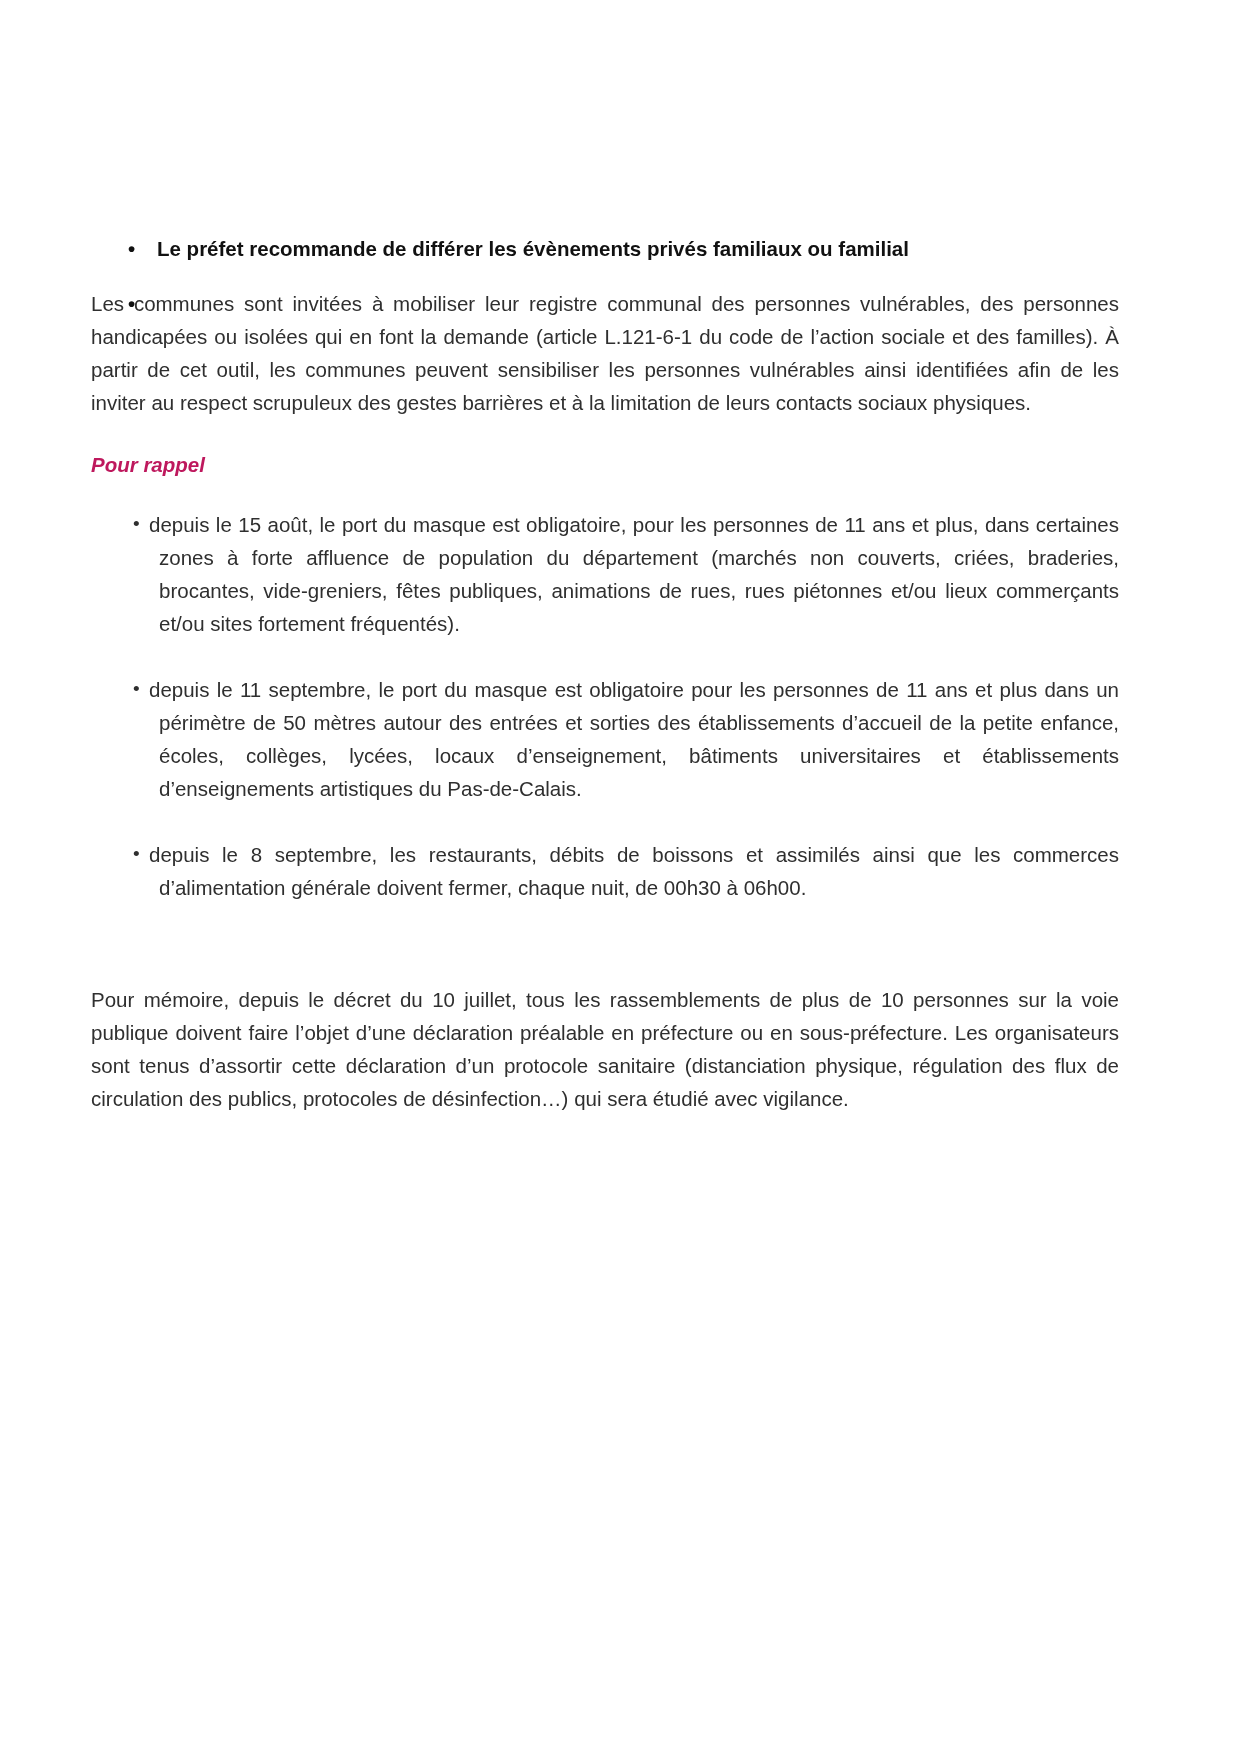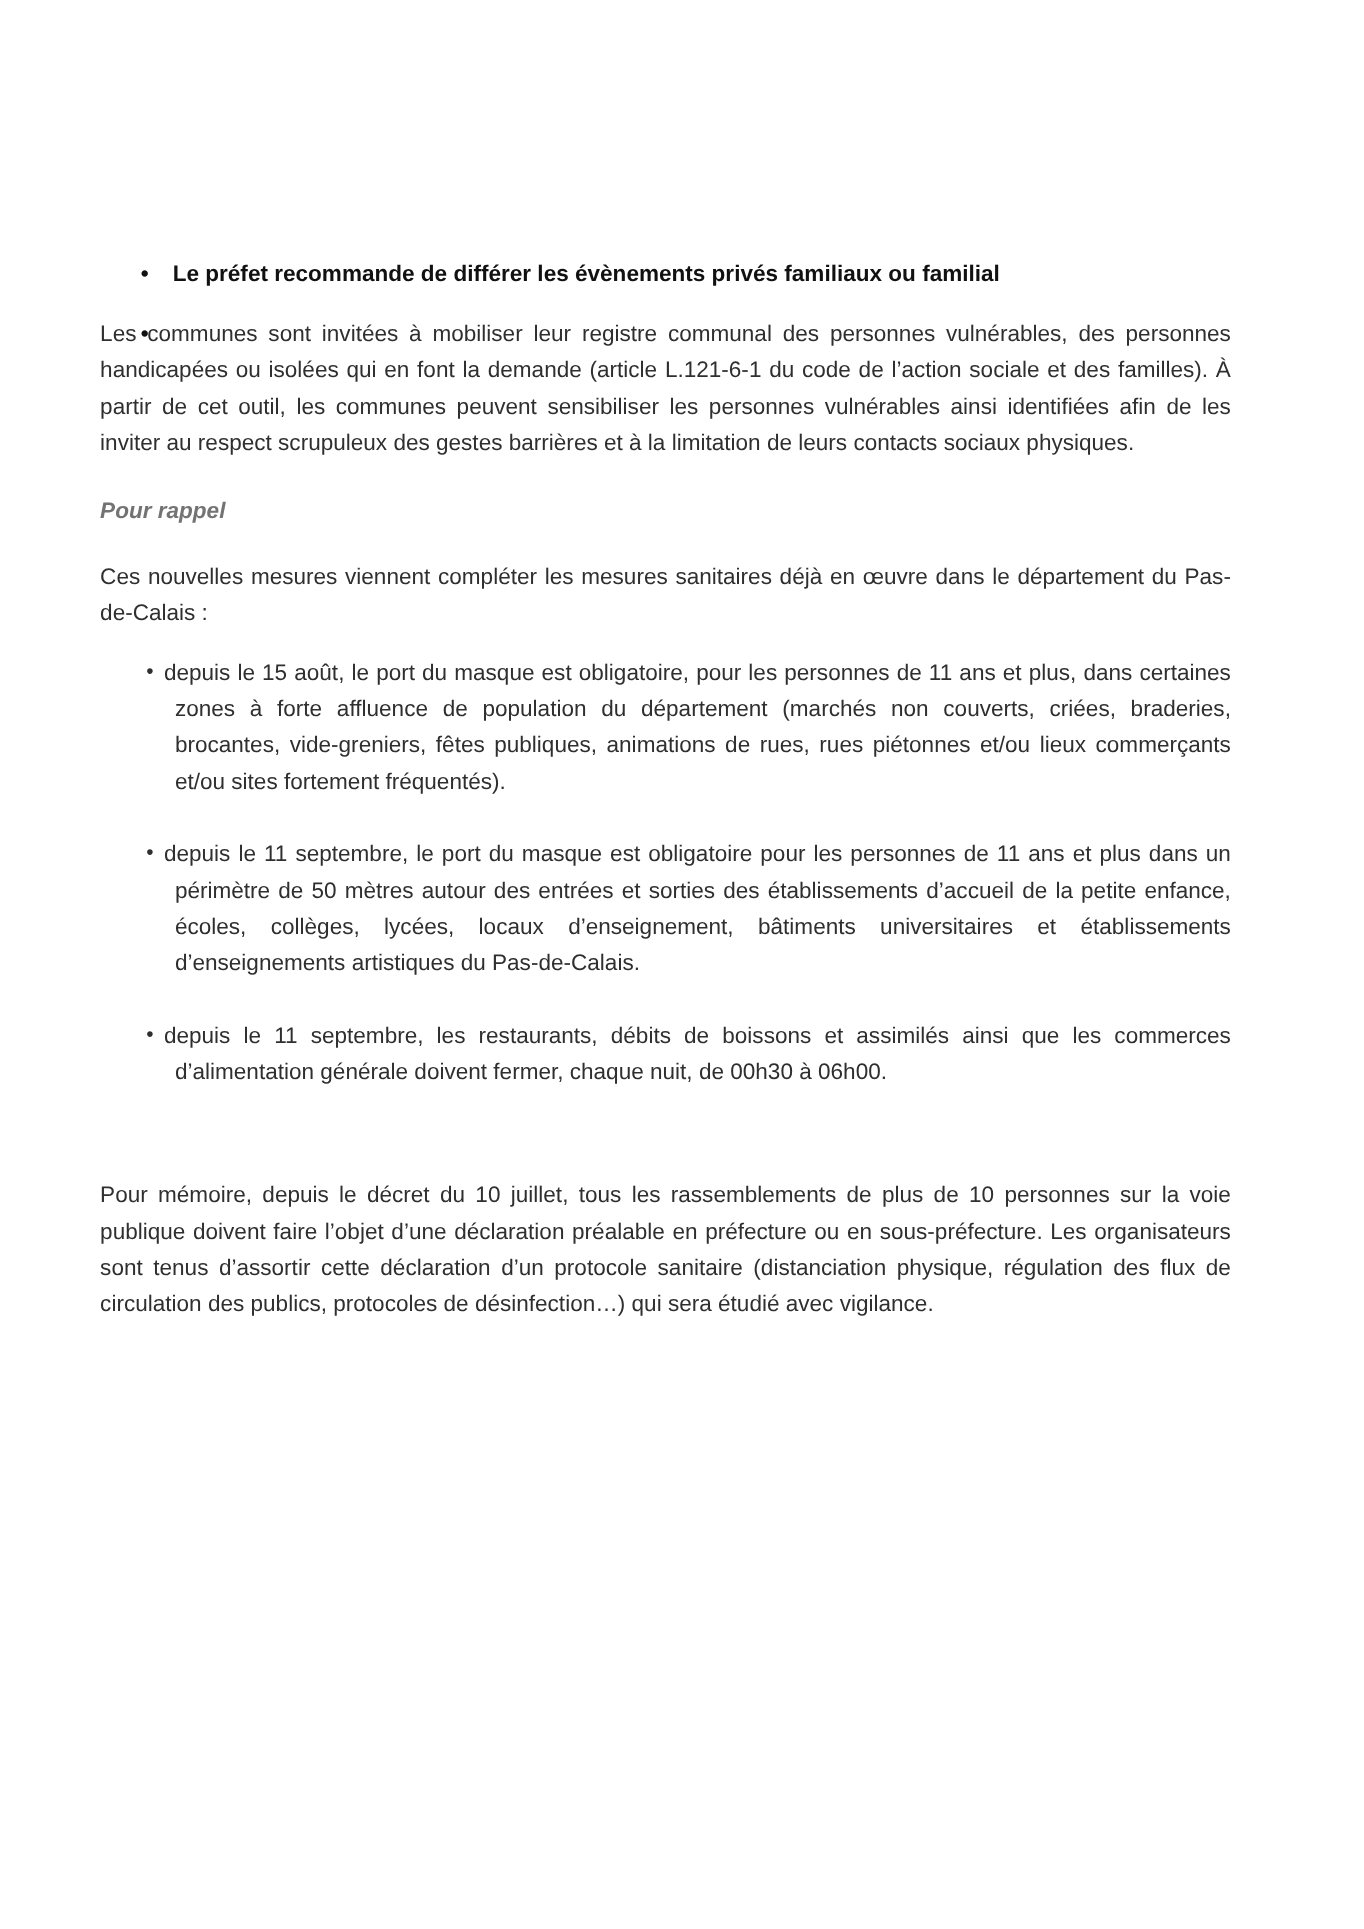--- a/index.html
+++ b/index.html
@@ -45,21 +45,21 @@
     color: #111111;
   }
 
   
   .para { margin-bottom: 21px; }
 
   
   .subheading {
     font-weight: bold;
     font-style: italic;
-    color: #737373;
+    color: #be185d;
     text-align: left;
     margin-top: 29px;
     margin-bottom: 27px;
   }
 
   
   .list-item {
     position: relative;
     padding-left: 68px;
     text-indent: -10px;
@@ -89,35 +89,34 @@
 
 
     <div class="bullet-heading block">
       <span class="marker">•</span>
     </div>
 
     <p class="para block">Les communes sont invitées à mobiliser leur registre communal des personnes vulnérables, des personnes handicapées ou isolées qui en font la demande (article L.121-6-1 du code de l’action sociale et des familles). À partir de cet outil, les communes peuvent sensibiliser les personnes vulnérables ainsi identifiées afin de les inviter au respect scrupuleux des gestes barrières et à la limitation de leurs contacts sociaux physiques.</p>
 
     <div class="subheading block">Pour rappel</div>
 
-    <p class="para block">Ces nouvelles mesures viennent compléter les mesures sanitaires déjà en œuvre dans le département du Pas-de-Calais :</p>
 
     <div class="list-item">
       <span class="marker">•</span>
       <span>depuis le 15 août, le port du masque est obligatoire, pour les personnes de 11 ans et plus, dans certaines zones à forte affluence de population du département (marchés non couverts, criées, braderies, brocantes, vide-greniers, fêtes publiques, animations de rues, rues piétonnes et/ou lieux commerçants et/ou sites fortement fréquentés).</span>
     </div>
 
     <div class="list-item">
       <span class="marker">•</span>
       <span>depuis le 11 septembre, le port du masque est obligatoire pour les personnes de 11 ans et plus dans un périmètre de 50 mètres autour des entrées et sorties des établissements d’accueil de la petite enfance, écoles, collèges, lycées, locaux d’enseignement, bâtiments universitaires et établissements d’enseignements artistiques du Pas-de-Calais.</span>
     </div>
 
     <div class="list-item">
       <span class="marker">•</span>
-      <span>depuis le 11 septembre, les restaurants, débits de boissons et assimilés ainsi que les commerces d’alimentation générale doivent fermer, chaque nuit, de 00h30 à 06h00.</span>
+      <span>depuis le 8 septembre, les restaurants, débits de boissons et assimilés ainsi que les commerces d’alimentation générale doivent fermer, chaque nuit, de 00h30 à 06h00.</span>
     </div>
 
     <div class="spacer-before-final"></div>
 
     <p class="para block">Pour mémoire, depuis le décret du 10 juillet, tous les rassemblements de plus de 10 personnes sur la voie publique doivent faire l’objet d’une déclaration préalable en préfecture ou en sous-préfecture. Les organisateurs sont tenus d’assortir cette déclaration d’un protocole sanitaire (distanciation physique, régulation des flux de circulation des publics, protocoles de désinfection…) qui sera étudié avec vigilance.</p>
 
   </div>
 </div>
 
 </body></html>

